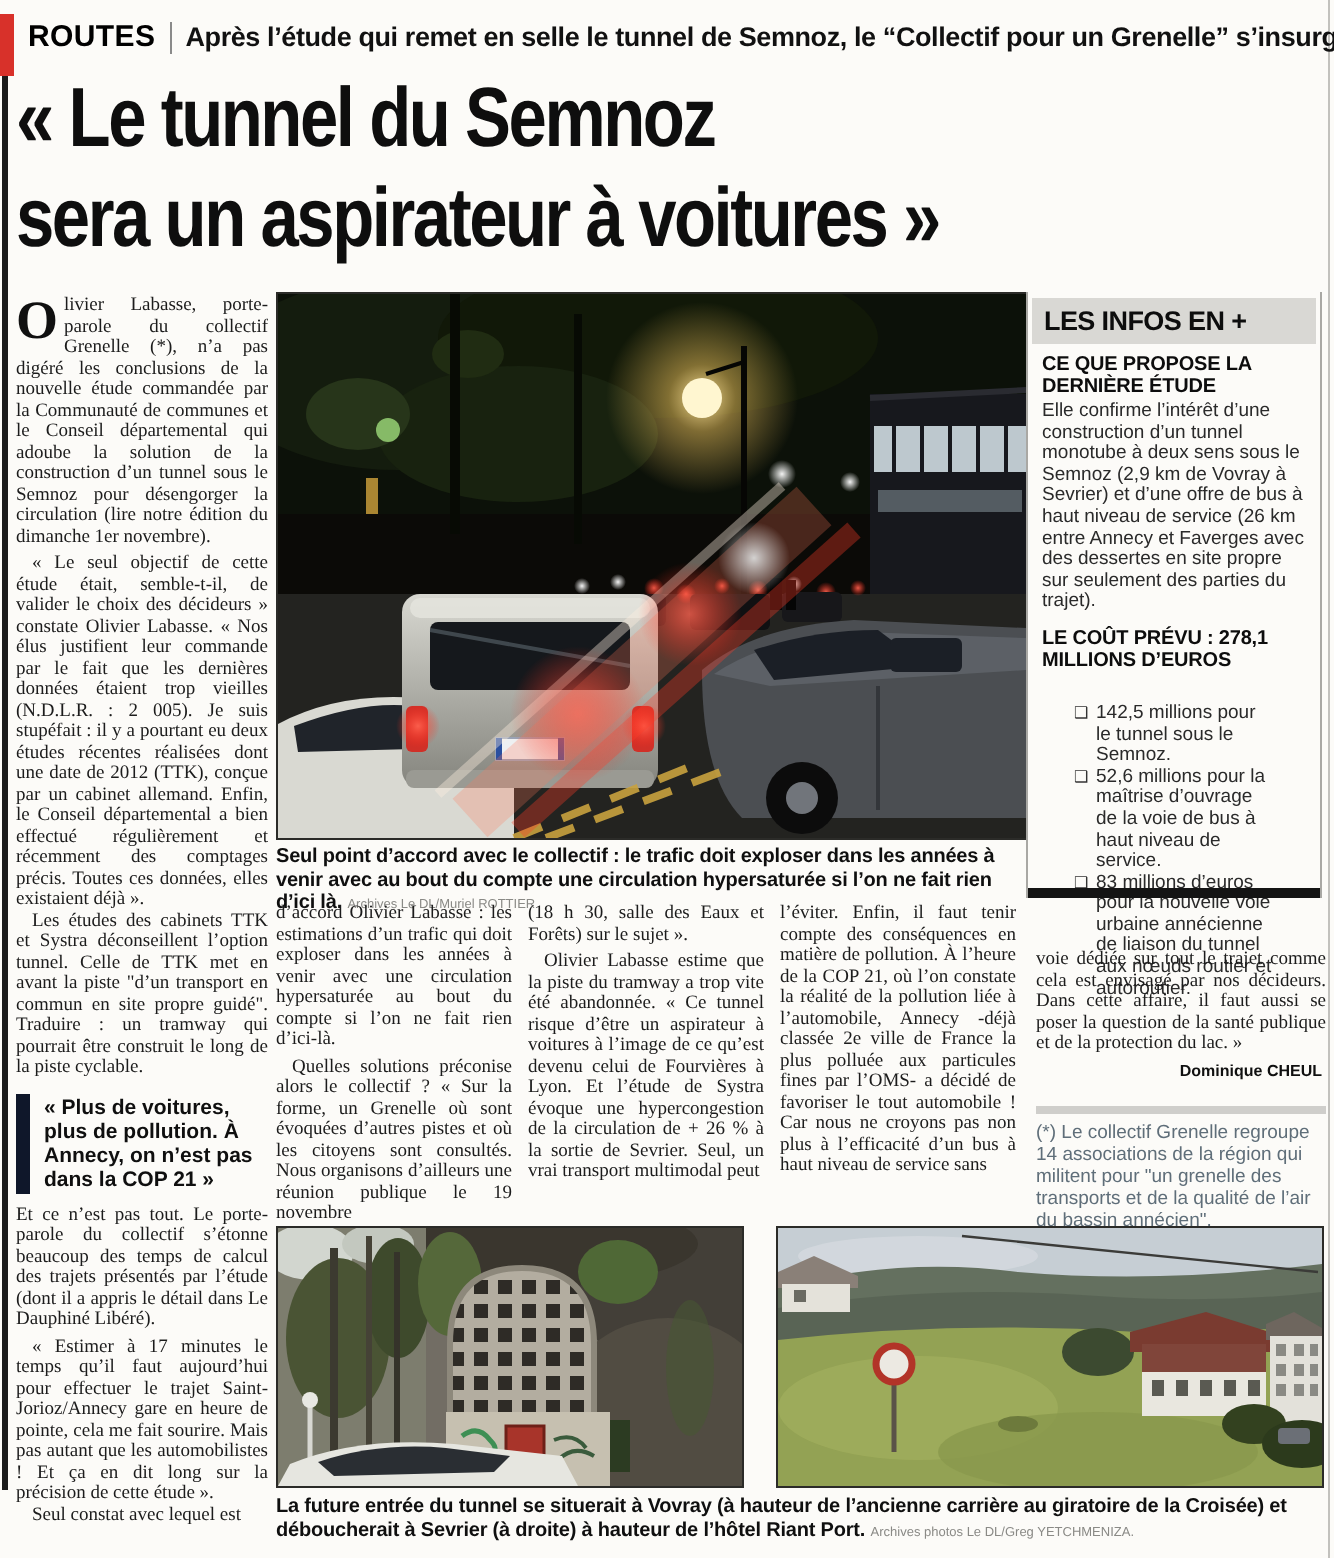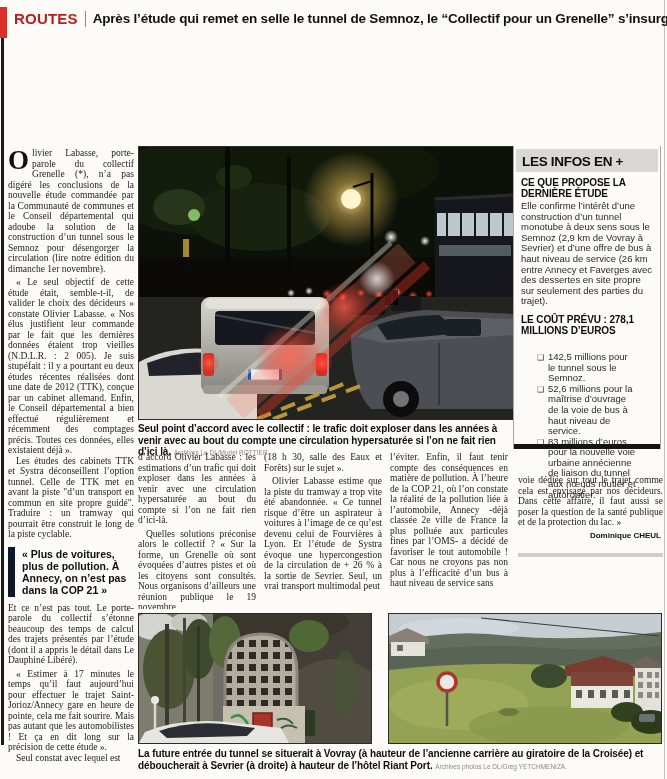--- a/index.html
+++ b/index.html
@@ -5,21 +5,21 @@
   html,body{margin:0;padding:0;background:#e9e8e4;}
   #page{position:relative;width:667px;height:779px;background:#fcfbf8;overflow:hidden;
         font-family:"Liberation Serif",serif;color:#161616;}
   .abs{position:absolute;}
   
   #corner-red{left:0;top:7px;width:7px;height:31px;background:#d8312a;}
   #left-rule{left:1px;top:38px;width:3px;height:707px;background:#1b1b1b;}
   #right-edge{right:2px;top:0;width:1px;height:779px;background:#c2c1bd;}
   
   #kicker{left:14px;top:10px;display:flex;align-items:center;gap:7px;white-space:nowrap;}
-  .kicker-section{font:800 15px/18px "Liberation Sans",sans-serif;color:#b91c1c;letter-spacing:.2px;}
+  .kicker-section{font:800 15px/18px "Liberation Sans",sans-serif;color:#000000;letter-spacing:.2px;}
   .kicker-div{width:1px;height:16px;background:#8a8a8a;}
   .kicker-sub{font:700 13.5px/16px "Liberation Sans",sans-serif;color:#111;letter-spacing:-.2px;}
   
   #headline{left:8px;top:34px;width:640px;}
   #headline .hl{display:block;font:800 42px/50px "Liberation Sans",sans-serif;color:#0e0e0e;
                 letter-spacing:-1.5px;transform:scaleX(.82);transform-origin:0 0;white-space:nowrap;}
   
   .bodytext{font:9.5px/10.5px "Liberation Serif",serif;text-align:justify;hyphens:auto;color:#1c1c1c;}
   .bodytext p{margin:0 0 3px 0;}
   .bodytext p.indent{text-indent:8px;margin-bottom:0;}
@@ -65,20 +65,24 @@
   <div class="abs" id="corner-red"></div>
   <div class="abs" id="left-rule"></div>
   <div class="abs" id="right-edge"></div>
 
   <div class="abs" id="kicker">
     <span class="kicker-section">ROUTES</span>
     <span class="kicker-div"></span>
     <span class="kicker-sub">Après l’étude qui remet en selle le tunnel de Semnoz, le “Collectif pour un Grenelle” s’insurge</span>
   </div>
 
+  <div class="abs" id="headline">
+    <span class="hl">« Le tunnel du Semnoz</span>
+    <span class="hl">sera un aspirateur à voitures »</span>
+  </div>
 
   <div class="abs bodytext" id="col-left">
     <p><span class="dropcap">O</span><span>livier Labasse, porte-parole du collectif Grenelle (*), n’a pas digéré les conclusions de la nouvelle étude commandée par la Communauté de communes et le Conseil départemental qui adoube la solution de la construction d’un tunnel sous le Semnoz pour désengorger la circulation (lire notre édition du dimanche 1er novembre).</span></p>
     <p class="indent">« Le seul objectif de cette étude était, semble-t-il, de valider le choix des décideurs » constate Olivier Labasse. « Nos élus justifient leur commande par le fait que les dernières données étaient trop vieilles (N.D.L.R. : 2 005). Je suis stupéfait : il y a pourtant eu deux études récentes réalisées dont une date de 2012 (TTK), conçue par un cabinet allemand. Enfin, le Conseil départemental a bien effectué régulièrement et récemment des comptages précis. Toutes ces données, elles existaient déjà ».</p>
     <p class="indent">Les études des cabinets TTK et Systra déconseillent l’option tunnel. Celle de TTK met en avant la piste "d’un transport en commun en site propre guidé". Traduire : un tramway qui pourrait être construit le long de la piste cyclable.</p>
     <div class="pullquote">« Plus de voitures, plus de pollution. À Annecy, on n’est pas dans la COP 21 »</div>
     <p>Et ce n’est pas tout. Le porte-parole du collectif s’étonne beaucoup des temps de calcul des trajets présentés par l’étude (dont il a appris le détail dans Le Dauphiné Libéré).</p>
     <p class="indent">« Estimer à 17 minutes le temps qu’il faut aujourd’hui pour effectuer le trajet Saint-Jorioz/Annecy gare en heure de pointe, cela me fait sourire. Mais pas autant que les automobilistes ! Et ça en dit long sur la précision de cette étude ».</p>
     <p class="indent">Seul constat avec lequel est</p>
   </div>
@@ -224,20 +228,21 @@
     <p>(18 h 30, salle des Eaux et Forêts) sur le sujet ».</p>
     <p class="indent">Olivier Labasse estime que la piste du tramway a trop vite été abandonnée. « Ce tunnel risque d’être un aspirateur à voitures à l’image de ce qu’est devenu celui de Fourvières à Lyon. Et l’étude de Systra évoque une hypercongestion de la circulation de + 26 % à la sortie de Sevrier. Seul, un vrai transport multimodal peut</p>
   </div>
   <div class="abs bodytext ucol" id="col4">
     <p>l’éviter. Enfin, il faut tenir compte des conséquences en matière de pollution. À l’heure de la COP 21, où l’on constate la réalité de la pollution liée à l’automobile, Annecy -déjà classée 2e ville de France la plus polluée aux particules fines par l’OMS- a décidé de favoriser le tout automobile ! Car nous ne croyons pas non plus à l’efficacité d’un bus à haut niveau de service sans</p>
   </div>
   <div class="abs bodytext" id="col5">
     <p>voie dédiée sur tout le trajet comme cela est envisagé par nos décideurs. Dans cette affaire, il faut aussi se poser la question de la santé publique et de la protection du lac. »</p>
     <div class="author">Dominique CHEUL</div>
     <div class="footdiv"></div>
+    <div class="footnote">(*) Le collectif Grenelle regroupe 14 associations de la région qui militent pour "un grenelle des transports et de la qualité de l’air du bassin annécien".</div>
   </div>
 
   <div class="abs photo" id="photo-tunnel">
     <svg width="232" height="129" viewBox="0 0 232 129">
       <defs>
         <pattern id="holes" width="12" height="12" patternUnits="userSpaceOnUse">
           <rect width="12" height="12" fill="#b3ada0"></rect>
           <rect x="2" y="2" width="7" height="7" fill="#2e2b26"></rect>
         </pattern>
         <clipPath id="archClip">

